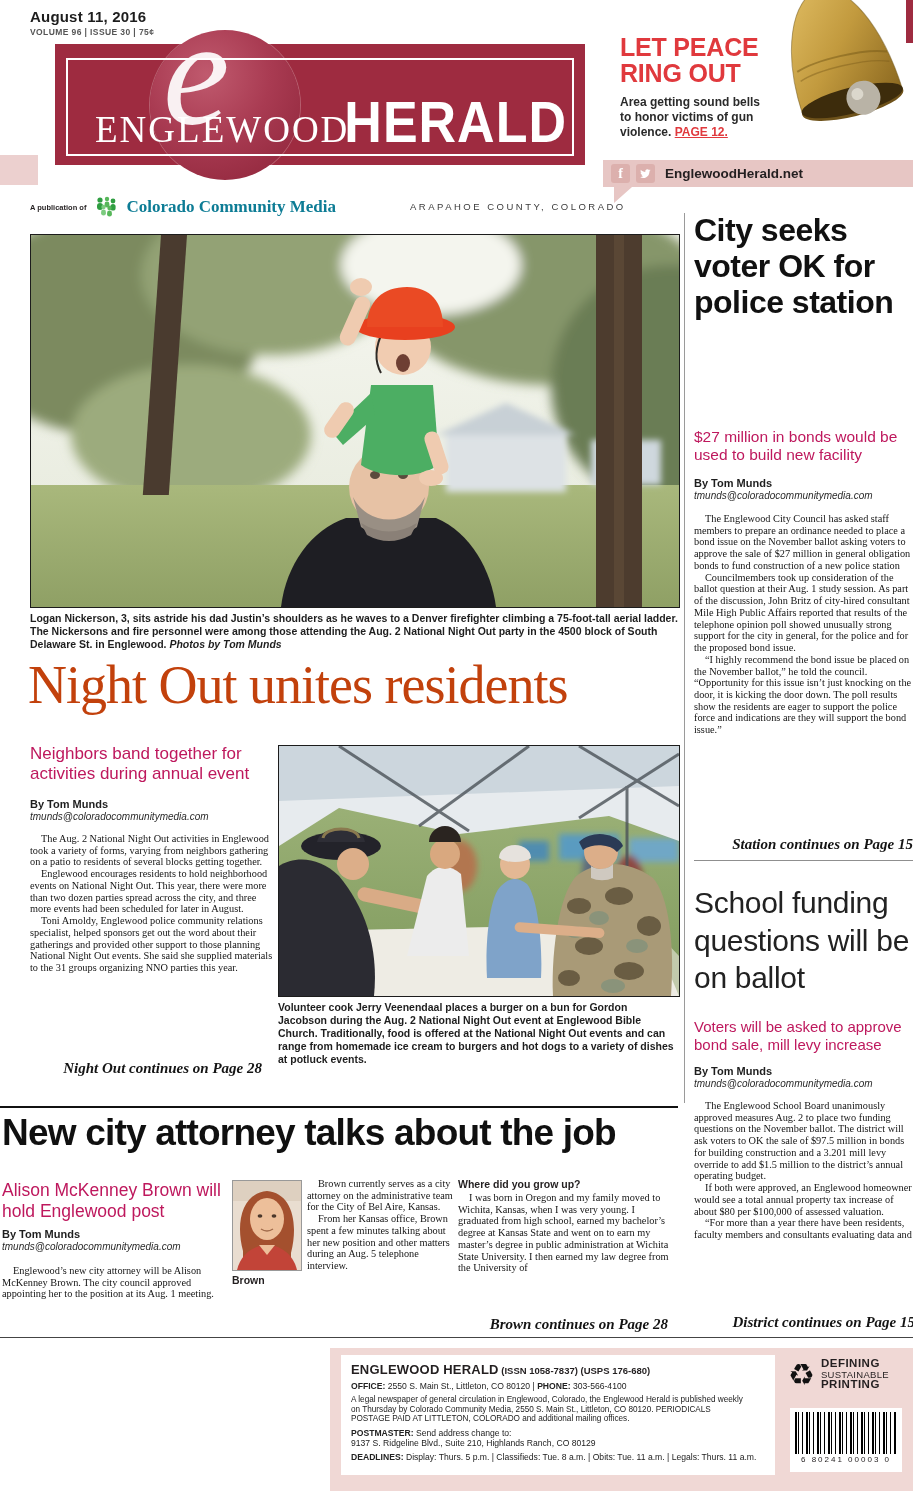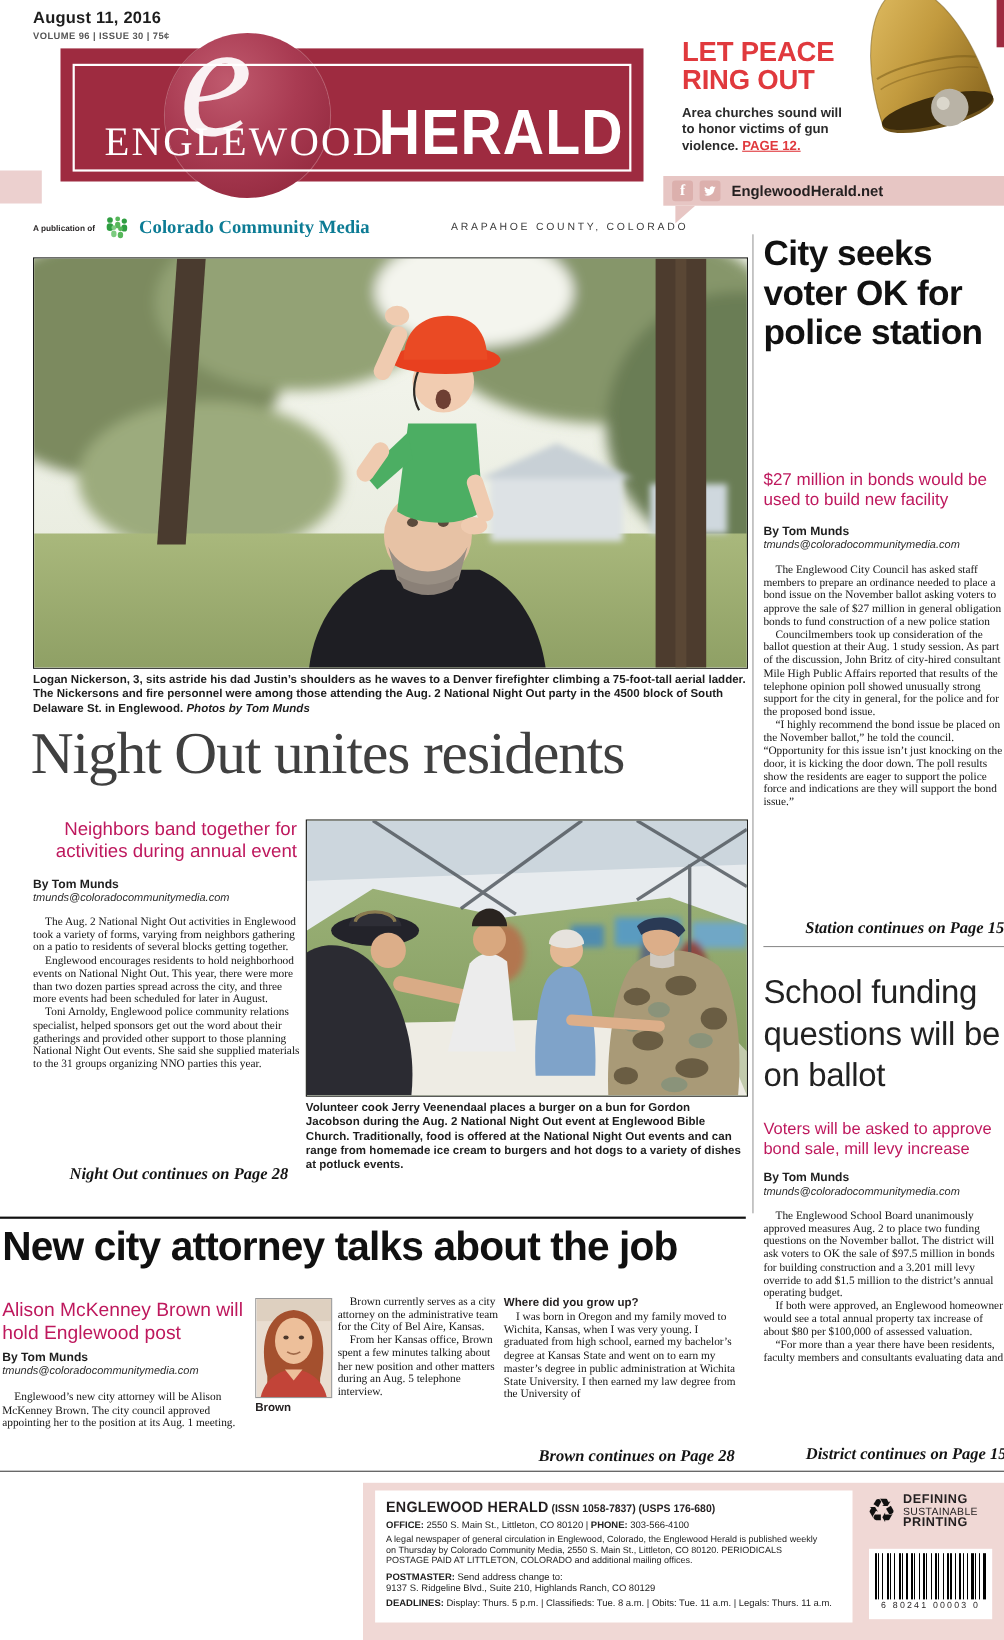--- a/index.html
+++ b/index.html
@@ -47,23 +47,23 @@
   .photo{border:1.5px solid #1c1c1c;background:#dfe4d8;overflow:hidden;}
   .photo-main{left:30px;top:234px;width:648px;height:372px;}
   .photo-2{left:278px;top:745px;width:400px;height:250px;}
   .caption{font-weight:bold;font-size:10.5px;line-height:1.24;color:#1e1e1e;}
   .cap-main{left:30px;top:612px;width:648px;}
   .cap-2{left:278px;top:1001px;width:398px;}
   .credit{font-style:italic;}
 
   
   .lead-headline{left:28px;top:658px;width:660px;font-family:"Liberation Serif",serif;
-                 font-size:54px;letter-spacing:-1px;color:#404040;line-height:1;}
+                 font-size:54px;letter-spacing:-1px;color:#c2410c;line-height:1;}
   .subhead{color:#be185d;font-size:17px;line-height:1.18;font-weight:normal;}
-  .lead-subhead{left:30px;top:744px;width:240px;text-align:right;}
+  .lead-subhead{left:30px;top:744px;width:240px;}
   .byline{font-size:11px;font-weight:bold;color:#1e1e1e;}
   .bymail{font-size:10px;font-style:italic;color:#2a2a2a;}
   .body-col p{margin:0;text-indent:11px;font-family:"Liberation Serif",serif;
               font-size:10.3px;line-height:1.14;color:#141414;}
   .lead-by{left:30px;top:798px;}
   .lead-mail{left:30px;top:811px;}
   .lead-body{left:30px;top:833px;width:246px;}
   .continues{font-family:"Liberation Serif",serif;font-style:italic;font-weight:bold;
              font-size:15px;color:#141414;text-align:right;}
   .lead-cont{left:30px;top:1060px;width:232px;}
@@ -158,21 +158,21 @@
         <circle cx="133" cy="98" r="6" fill="#e4e0d6" opacity=".8"></circle>
       </g>
     </svg>
   </div>
 
   <div class="abs teaser-title">
     <div>LET PEACE</div>
     <div>RING OUT</div>
   </div>
   <div class="abs teaser-body">
-    <span>Area churches sound will to honor victims of gun violence. </span><span class="pageref">PAGE 12.</span>
+    <span>Area getting sound bells to honor victims of gun violence. </span><span class="pageref">PAGE 12.</span>
   </div>
 
   <div class="abs webbar">
     <span class="soc">
         <span class="f">f</span>
       </span>
     <span class="soc">
       <svg width="13" height="13" viewBox="0 0 20 20">
           <path fill="#fff" d="M18 5c-.6.3-1.2.5-1.9.6A3.3 3.3 0 0 0 17.5 4c-.6.4-1.4.7-2.1.8a3.3 3.3 0 0 0-5.7 3C7 7.7 4.5 6.4 2.8 4.4a3.3 3.3 0 0 0 1 4.4c-.5 0-1-.2-1.5-.4 0 1.6 1.1 2.9 2.6 3.2-.5.1-1 .2-1.5.1.4 1.3 1.6 2.3 3.1 2.3A6.6 6.6 0 0 1 1.7 15.4 9.3 9.3 0 0 0 6.7 16.8c6 0 9.3-5 9.3-9.3v-.4c.6-.5 1.2-1 1.6-1.7z"></path>
         </svg>

